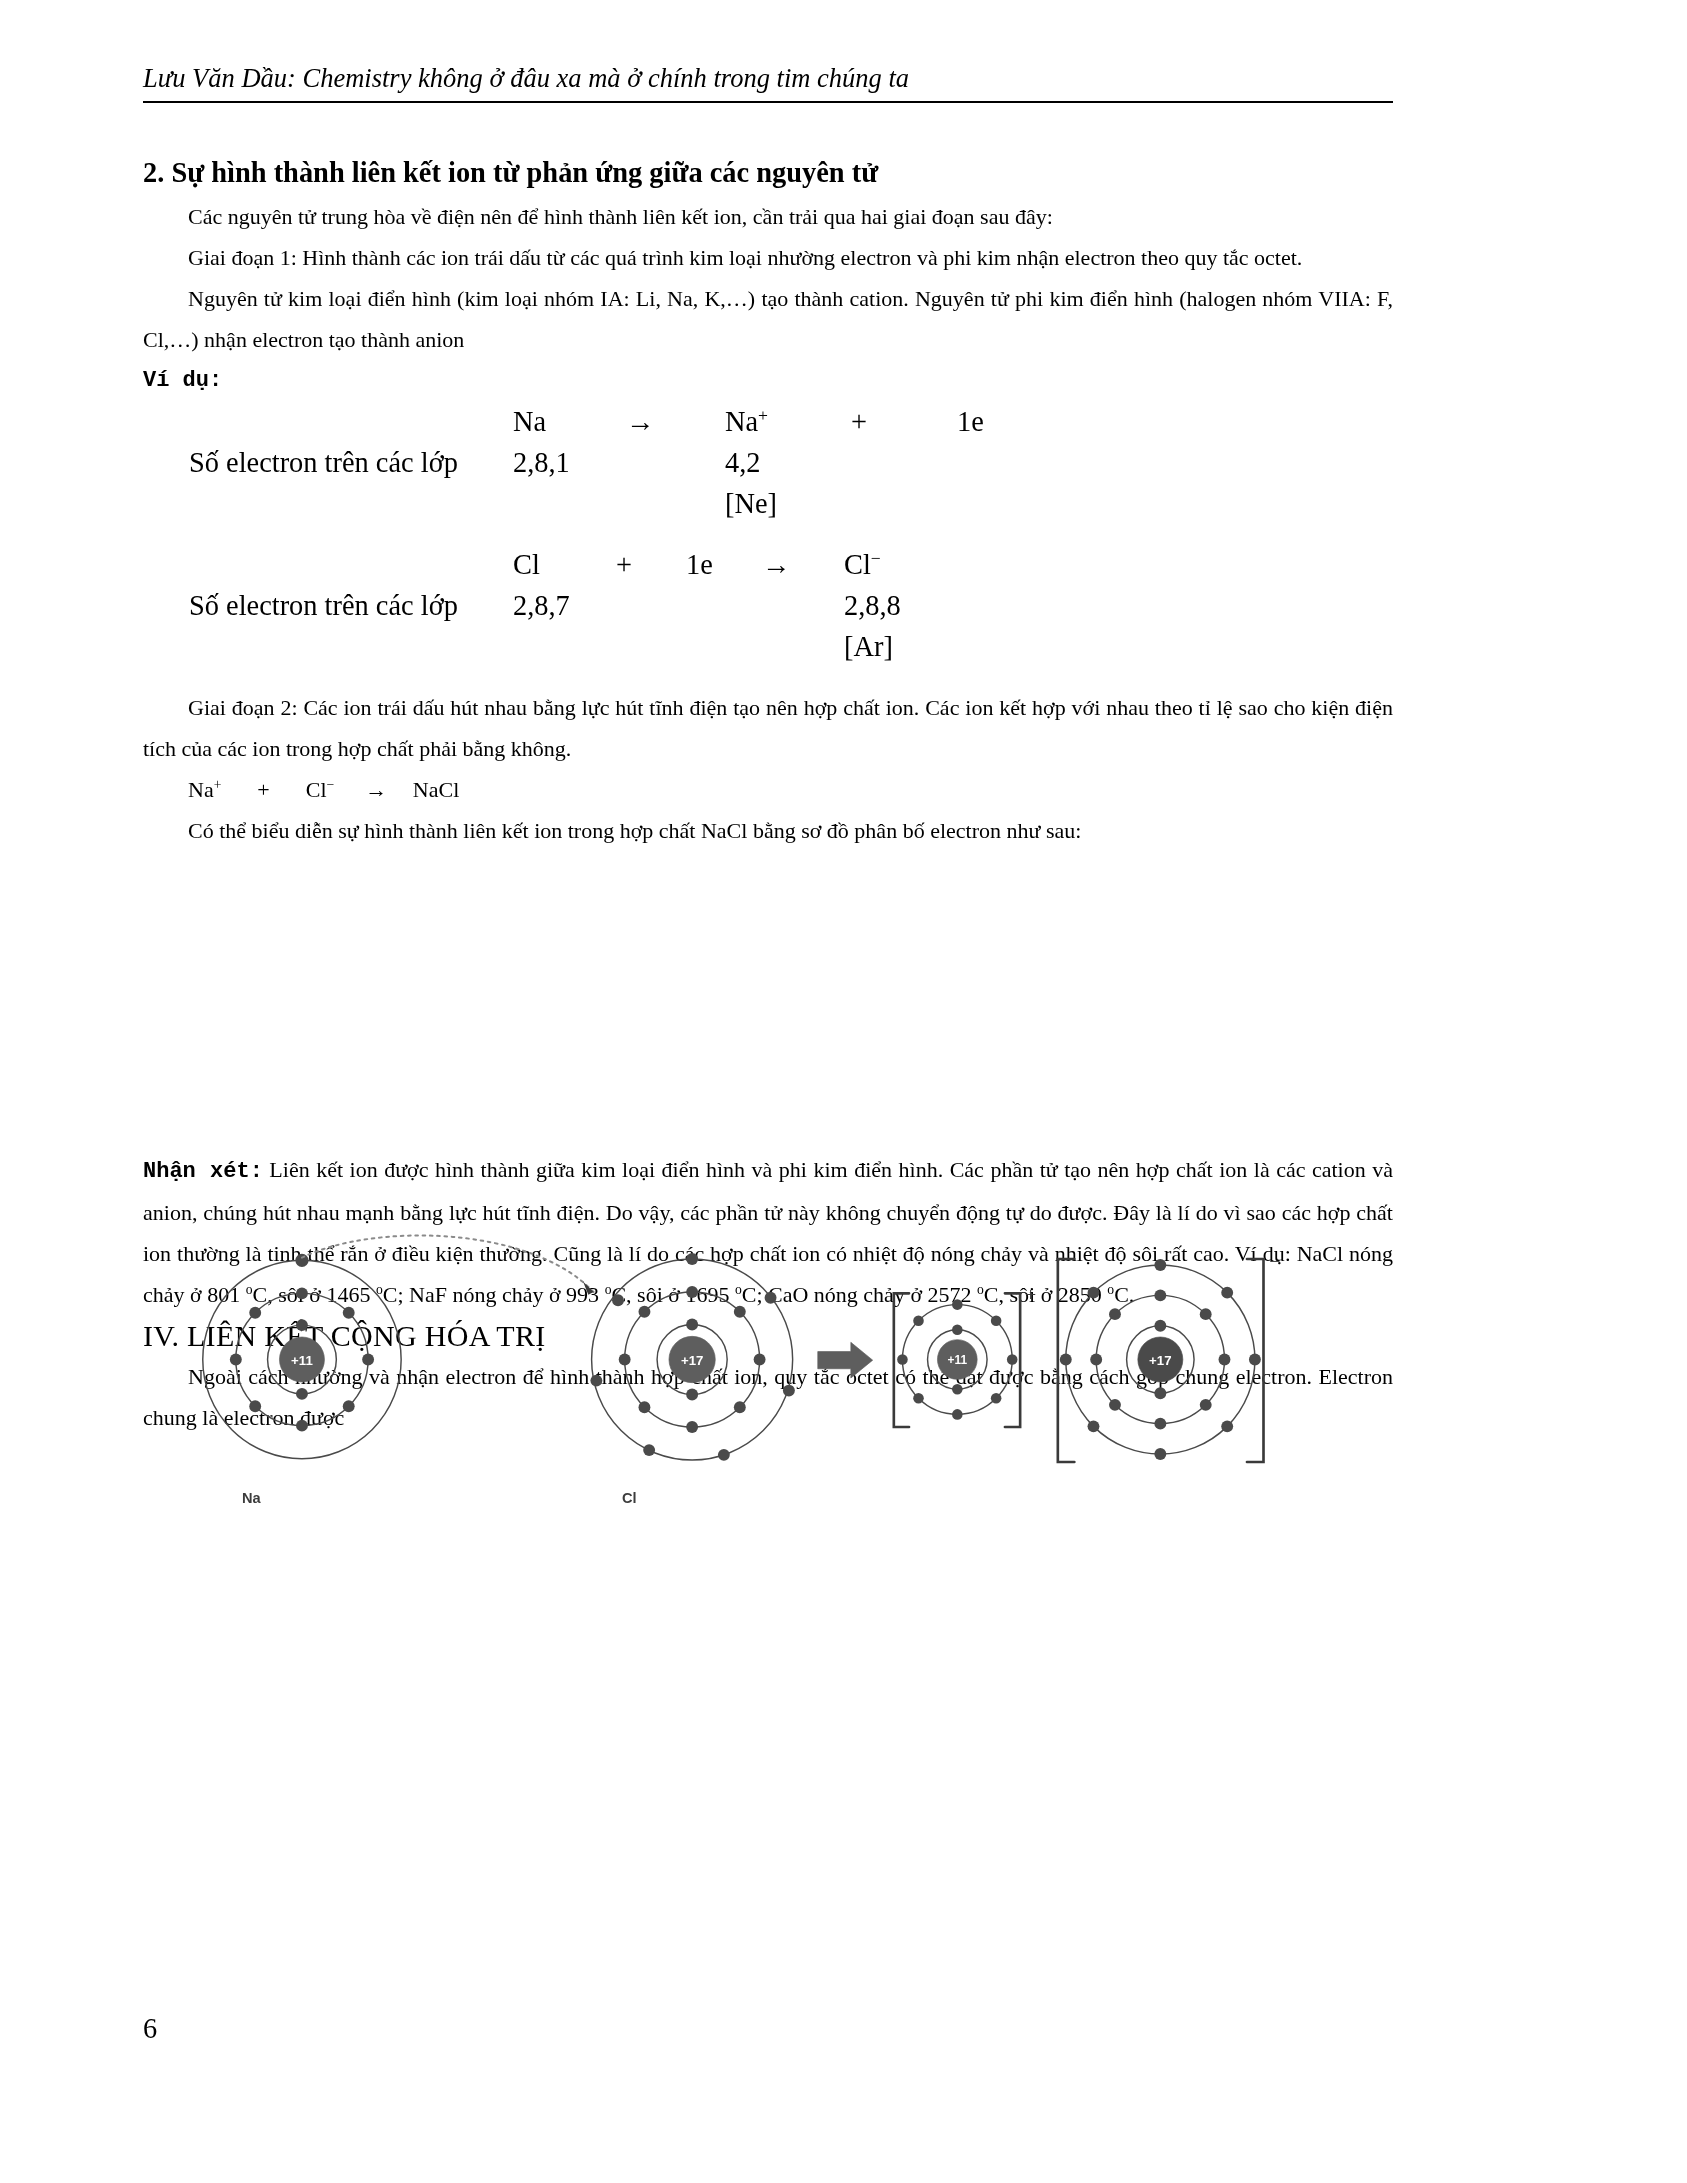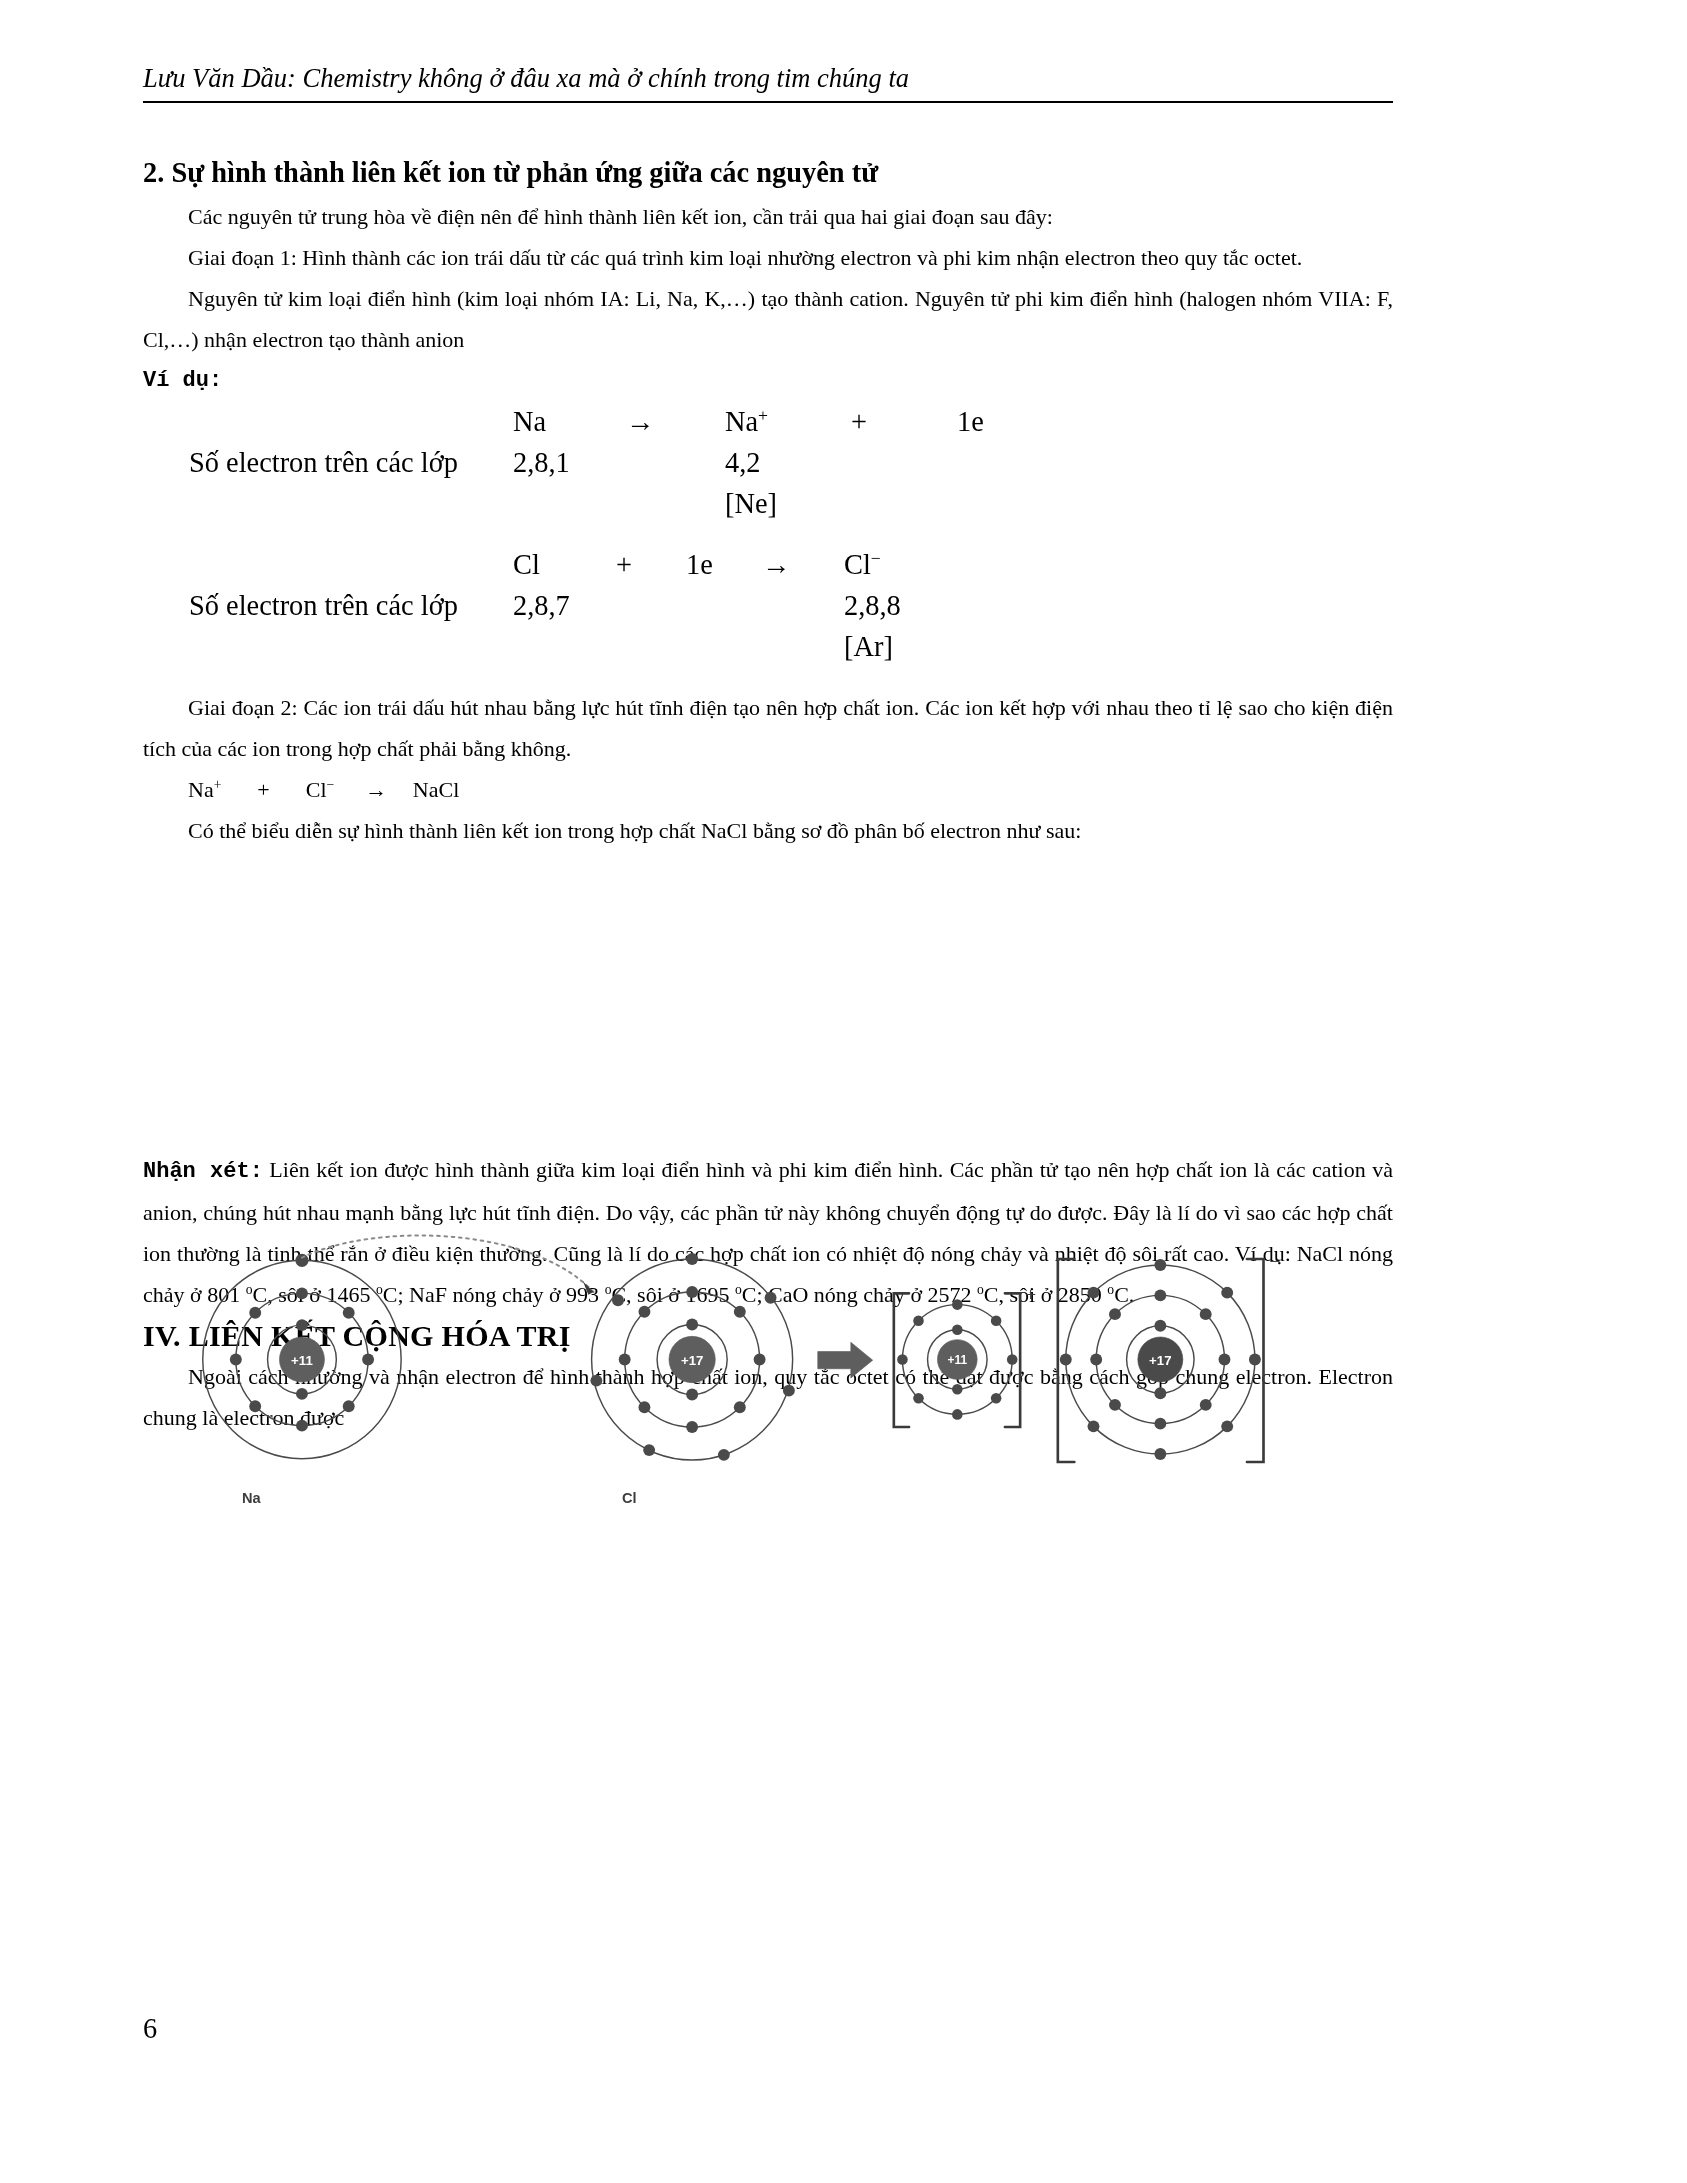--- a/index.html
+++ b/index.html
@@ -61,21 +61,21 @@
   }
   .no-indent { text-indent: 0; }
   .bold { font-weight: bold; font-family: Liberation Mono, monospace; }
   .heading-num {
     font-weight: bold;
     font-size: 28.4px;
     line-height: 41px;
     margin-bottom: 3px;
   }
   .heading-sec {
-    font-weight: bold;
+    font-weight: normal;
     font-size: 30px;
     line-height: 41px;
     letter-spacing: 0.3px;
   }
   sup { font-size: 0.62em; vertical-align: super; line-height: 0; }
 
   
   .eqblock {
     position: relative;
     height: 41px;

